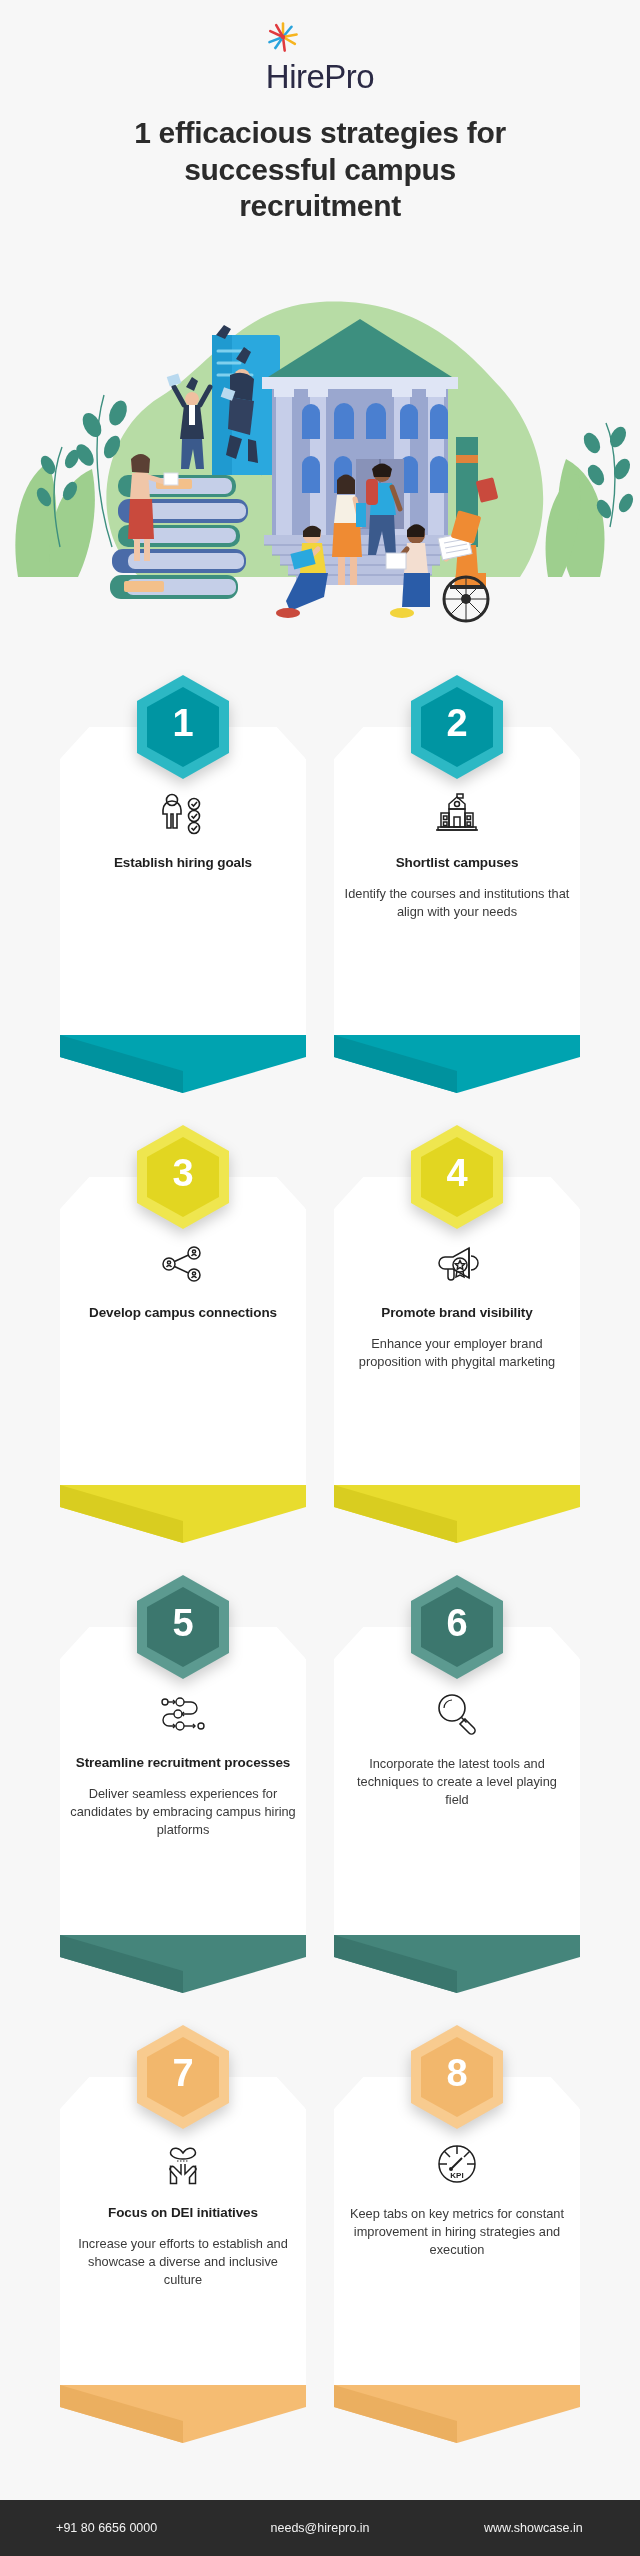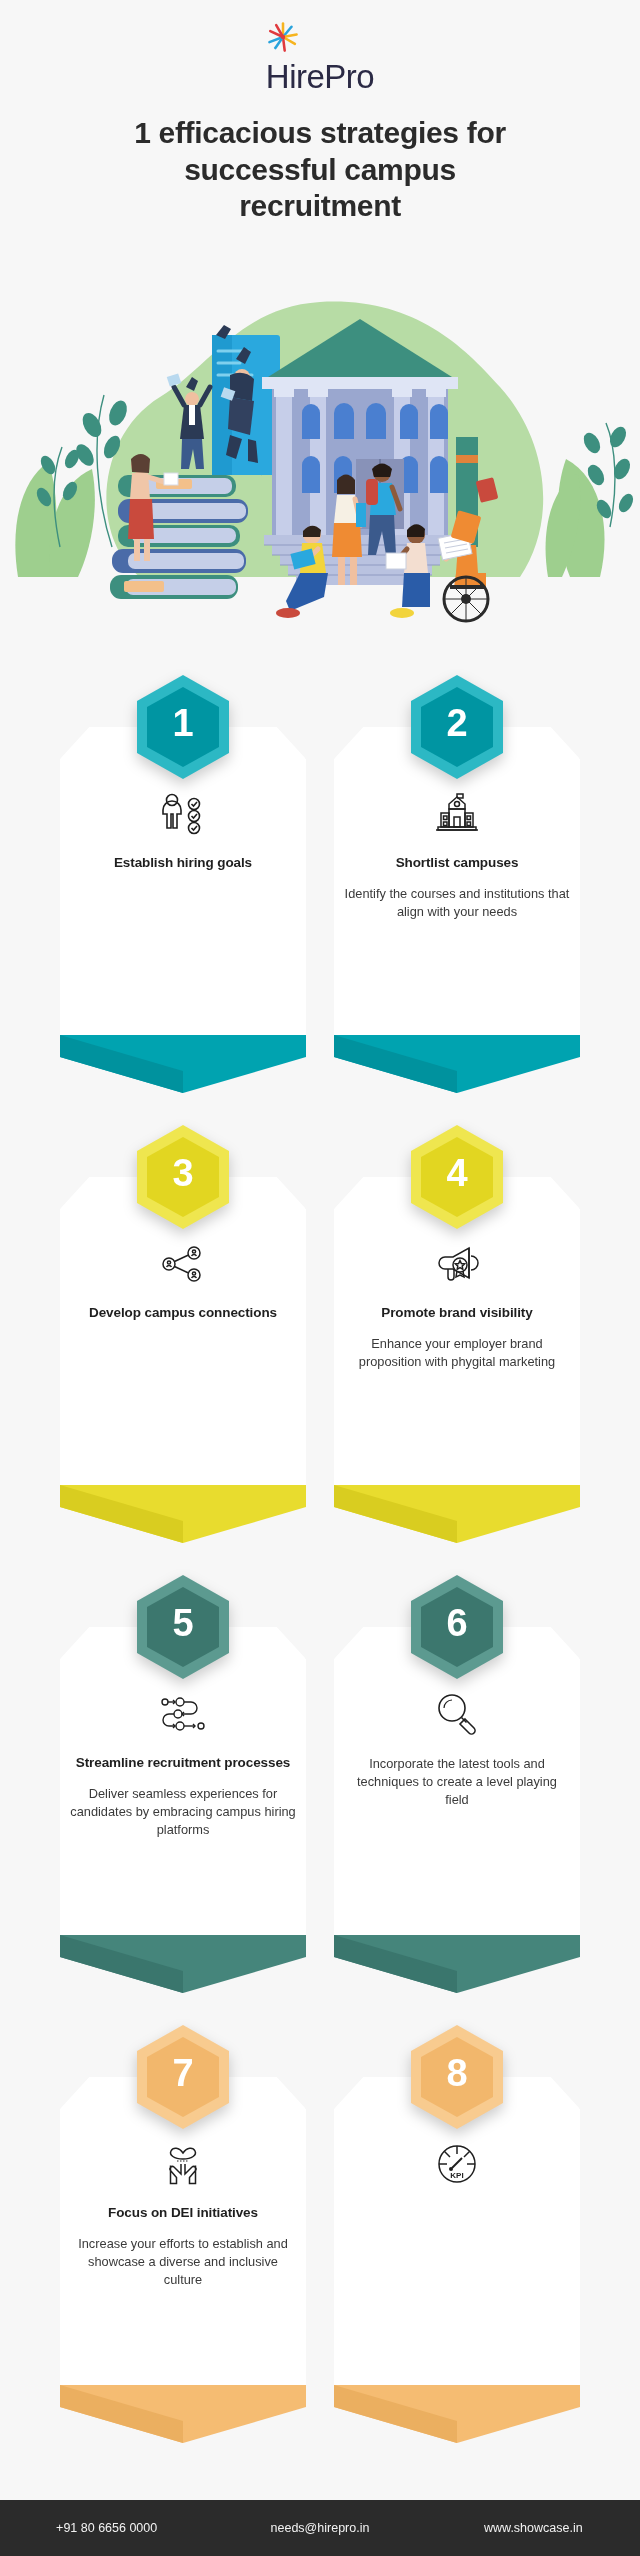--- a/index.html
+++ b/index.html
@@ -611,20 +611,21 @@
             <path d="M22 4 v8"></path>
               <path d="M9.3 9.3 l5.7 5.7"></path>
               <path d="M34.7 9.3 l-5.7 5.7"></path>
             <path d="M4 22 h8"></path>
               <path d="M40 22 h-8"></path>
             <path d="M17 26 l10 -10" stroke-width="2"></path>
             <circle cx="16" cy="27" r="2" fill="#1f1f1f" stroke="none"></circle>
             <text x="22" y="36" font-family="Liberation Sans, sans-serif" font-size="8" font-weight="700" fill="#1f1f1f" stroke="none" text-anchor="middle">KPI</text>
           </svg>
         </div>
+        <div class="card-desc">Keep tabs on key metrics for constant improvement in hiring strategies and execution</div>
       </div>
     </div>
     <div class="hexwrap">
       <svg viewBox="0 0 96 108">
         <polygon points="48,2 94,28 94,80 48,106 2,80 2,28" fill="#F8CB8F"></polygon>
         <polygon points="48,14 84,34 84,74 48,94 12,74 12,34" fill="#F2B76C"></polygon>
       </svg>
       <div class="hexnum">8</div>
     </div>
   </div>

